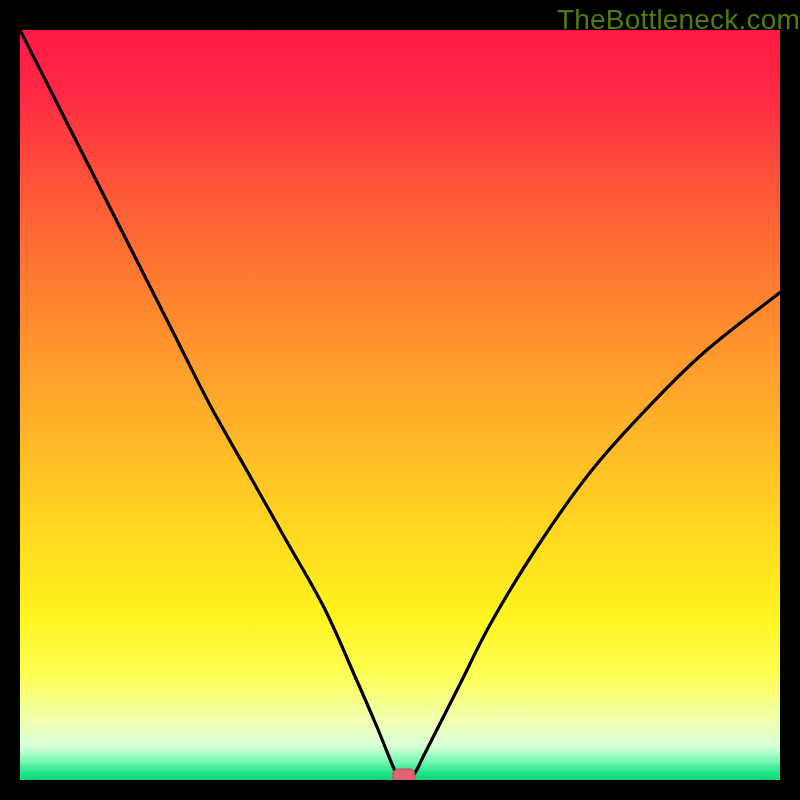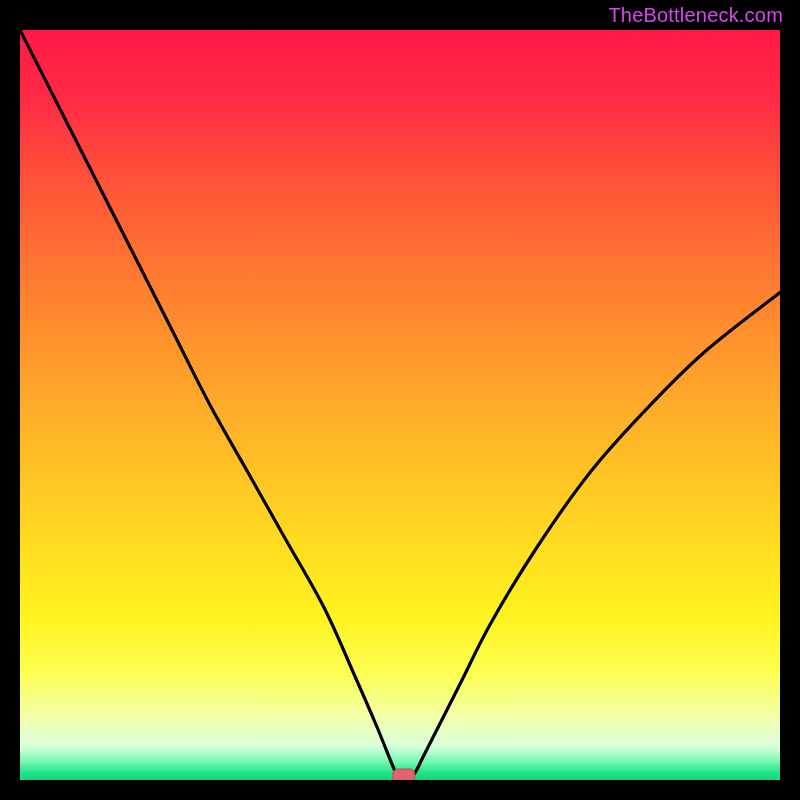--- a/index.html
+++ b/index.html
@@ -22,23 +22,23 @@
   .plot-area {
     position: absolute;
     left: 0;
     top: 0;
     width: 760px;
     height: 750px;
   }
   .watermark {
     position: absolute;
     top: 4px;
-    right: 17px;
-    color: #d946ef;
-    font-size: 20px;
+    right: 0;
+    color: #4d7c0f;
+    font-size: 28px;
     font-weight: 500;
     letter-spacing: 0.2px;
     user-select: none;
   }
   svg {
     display: block;
   }
 </style>
 </head>
 <body>

